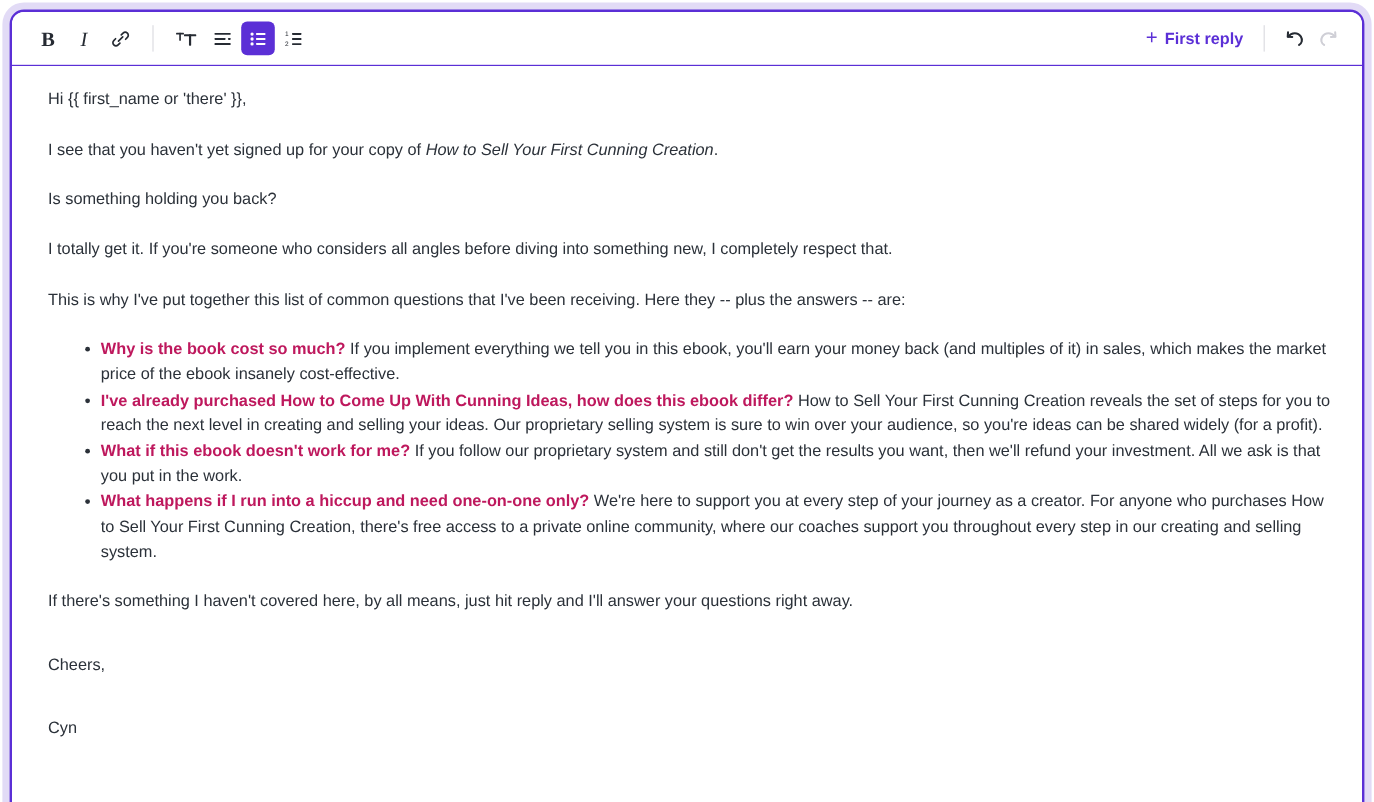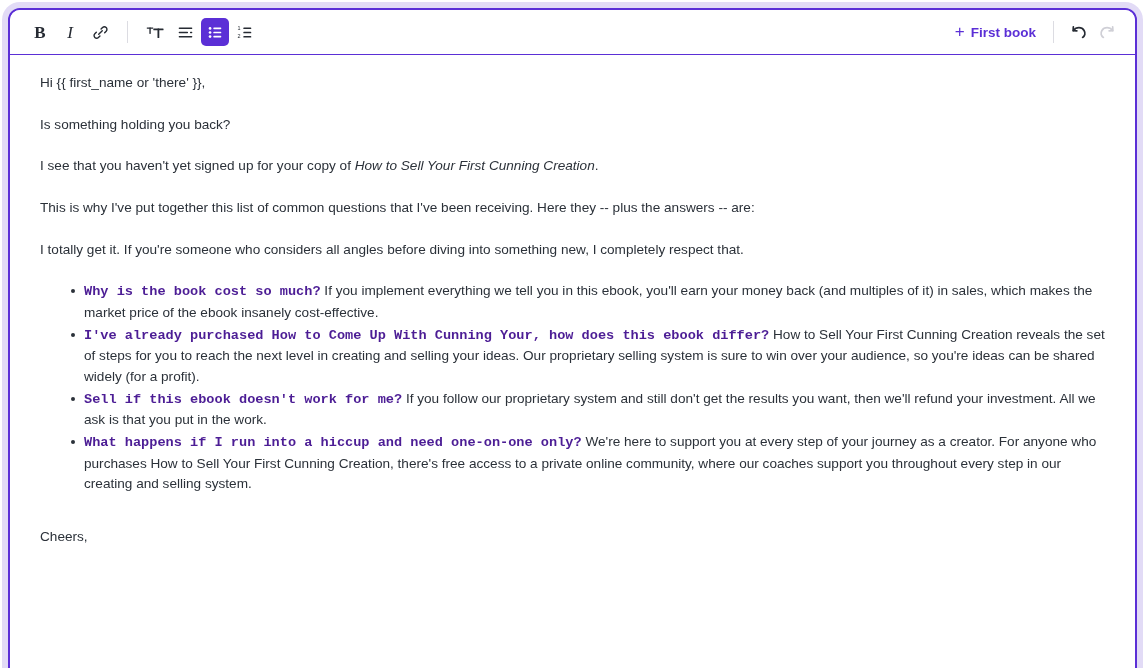--- a/index.html
+++ b/index.html
@@ -91,21 +91,21 @@
     padding: 18px 22px 0 30px;
     font-size: 13.6px;
     line-height: 1.52;
     color: #2b3139;
     height: 621px;
     overflow: hidden;
   }
   #doc-body p { margin: 0 0 21px 0; }
   #doc-body p.tight { margin-bottom: 0; margin-top: 32px; }
   #doc-body em { font-style: italic; }
-  #doc-body strong { font-weight: bold; color: #4c1d95; font-family: Liberation Mono, monospace; }
+  #doc-body strong { font-weight: bold; color: #be185d; }
 
   #faq-list {
     margin: 0 0 21px 0;
     padding-left: 44px;
     list-style: none;
   }
   #faq-list li {
     position: relative;
     margin-bottom: 1px;
     padding-left: 0;
@@ -194,21 +194,21 @@
           </svg>
         </span>
       </button>
 
     </div>
 
     <div class="tb-right">
 
       <div id="merge-tag-button">
         <span class="plus">+</span>
-        <span>First book</span>
+        <span>First reply</span>
       </div>
 
       <div class="tb-divider"></div>
 
       <button class="tb-btn">
         <span>
           <svg width="18" height="18" viewBox="0 0 22 22" fill="none" stroke="currentColor" stroke-width="2.1" stroke-linecap="round" stroke-linejoin="round">
             <path d="M4.3 9.2 C7.6 4.6 14.4 4.6 17.2 9.2 C19.2 12.5 18.2 16 15.4 17.6"></path>
             <polyline points="8.4,9.6 3.8,9.4 4.1,4.8"></polyline>
           </svg>
@@ -224,46 +224,48 @@
         </span>
       </button>
 
     </div>
   </div>
 
   <div id="doc-body">
 
     <p>Hi {{ first_name or 'there' }},</p>
 
-    <p>Is something holding you back?</p>
-
     <p>
       <span>I see that you haven't yet signed up for your copy of </span><em>How to Sell Your First Cunning Creation</em><span>.</span>
     </p>
 
+    <p>Is something holding you back?</p>
+
+    <p>I totally get it. If you're someone who considers all angles before diving into something new, I completely respect that.</p>
+
     <p>This is why I've put together this list of common questions that I've been receiving. Here they -- plus the answers -- are:</p>
-
-    <p>I totally get it. If you're someone who considers all angles before diving into something new, I completely respect that.</p>
 
     <ul id="faq-list">
       <li>
         <strong>Why is the book cost so much?</strong> 
         <span>If you implement everything we tell you in this ebook, you'll earn your money back (and multiples of it) in sales, which makes the market price of the ebook insanely cost-effective.</span>
       </li>
       <li>
-        <strong>I've already purchased How to Come Up With Cunning Your, how does this ebook differ?</strong> 
+        <strong>I've already purchased How to Come Up With Cunning Ideas, how does this ebook differ?</strong> 
         <span>How to Sell Your First Cunning Creation reveals the set of steps for you to reach the next level in creating and selling your ideas. Our proprietary selling system is sure to win over your audience, so you're ideas can be shared widely (for a profit).</span>
       </li>
       <li>
-        <strong>Sell if this ebook doesn't work for me?</strong> 
+        <strong>What if this ebook doesn't work for me?</strong> 
         <span>If you follow our proprietary system and still don't get the results you want, then we'll refund your investment. All we ask is that you put in the work.</span>
       </li>
       <li>
         <strong>What happens if I run into a hiccup and need one-on-one only?</strong> 
         <span>We're here to support you at every step of your journey as a creator. For anyone who purchases How to Sell Your First Cunning Creation, there's free access to a private online community, where our coaches support you throughout every step in our creating and selling system.</span>
       </li>
     </ul>
 
+    <p>If there's something I haven't covered here, by all means, just hit reply and I'll answer your questions right away.</p>
 
     <p class="tight">Cheers,</p>
+    <p class="tight">Cyn</p>
 
   </div>
 </div>
 
 </body></html>

